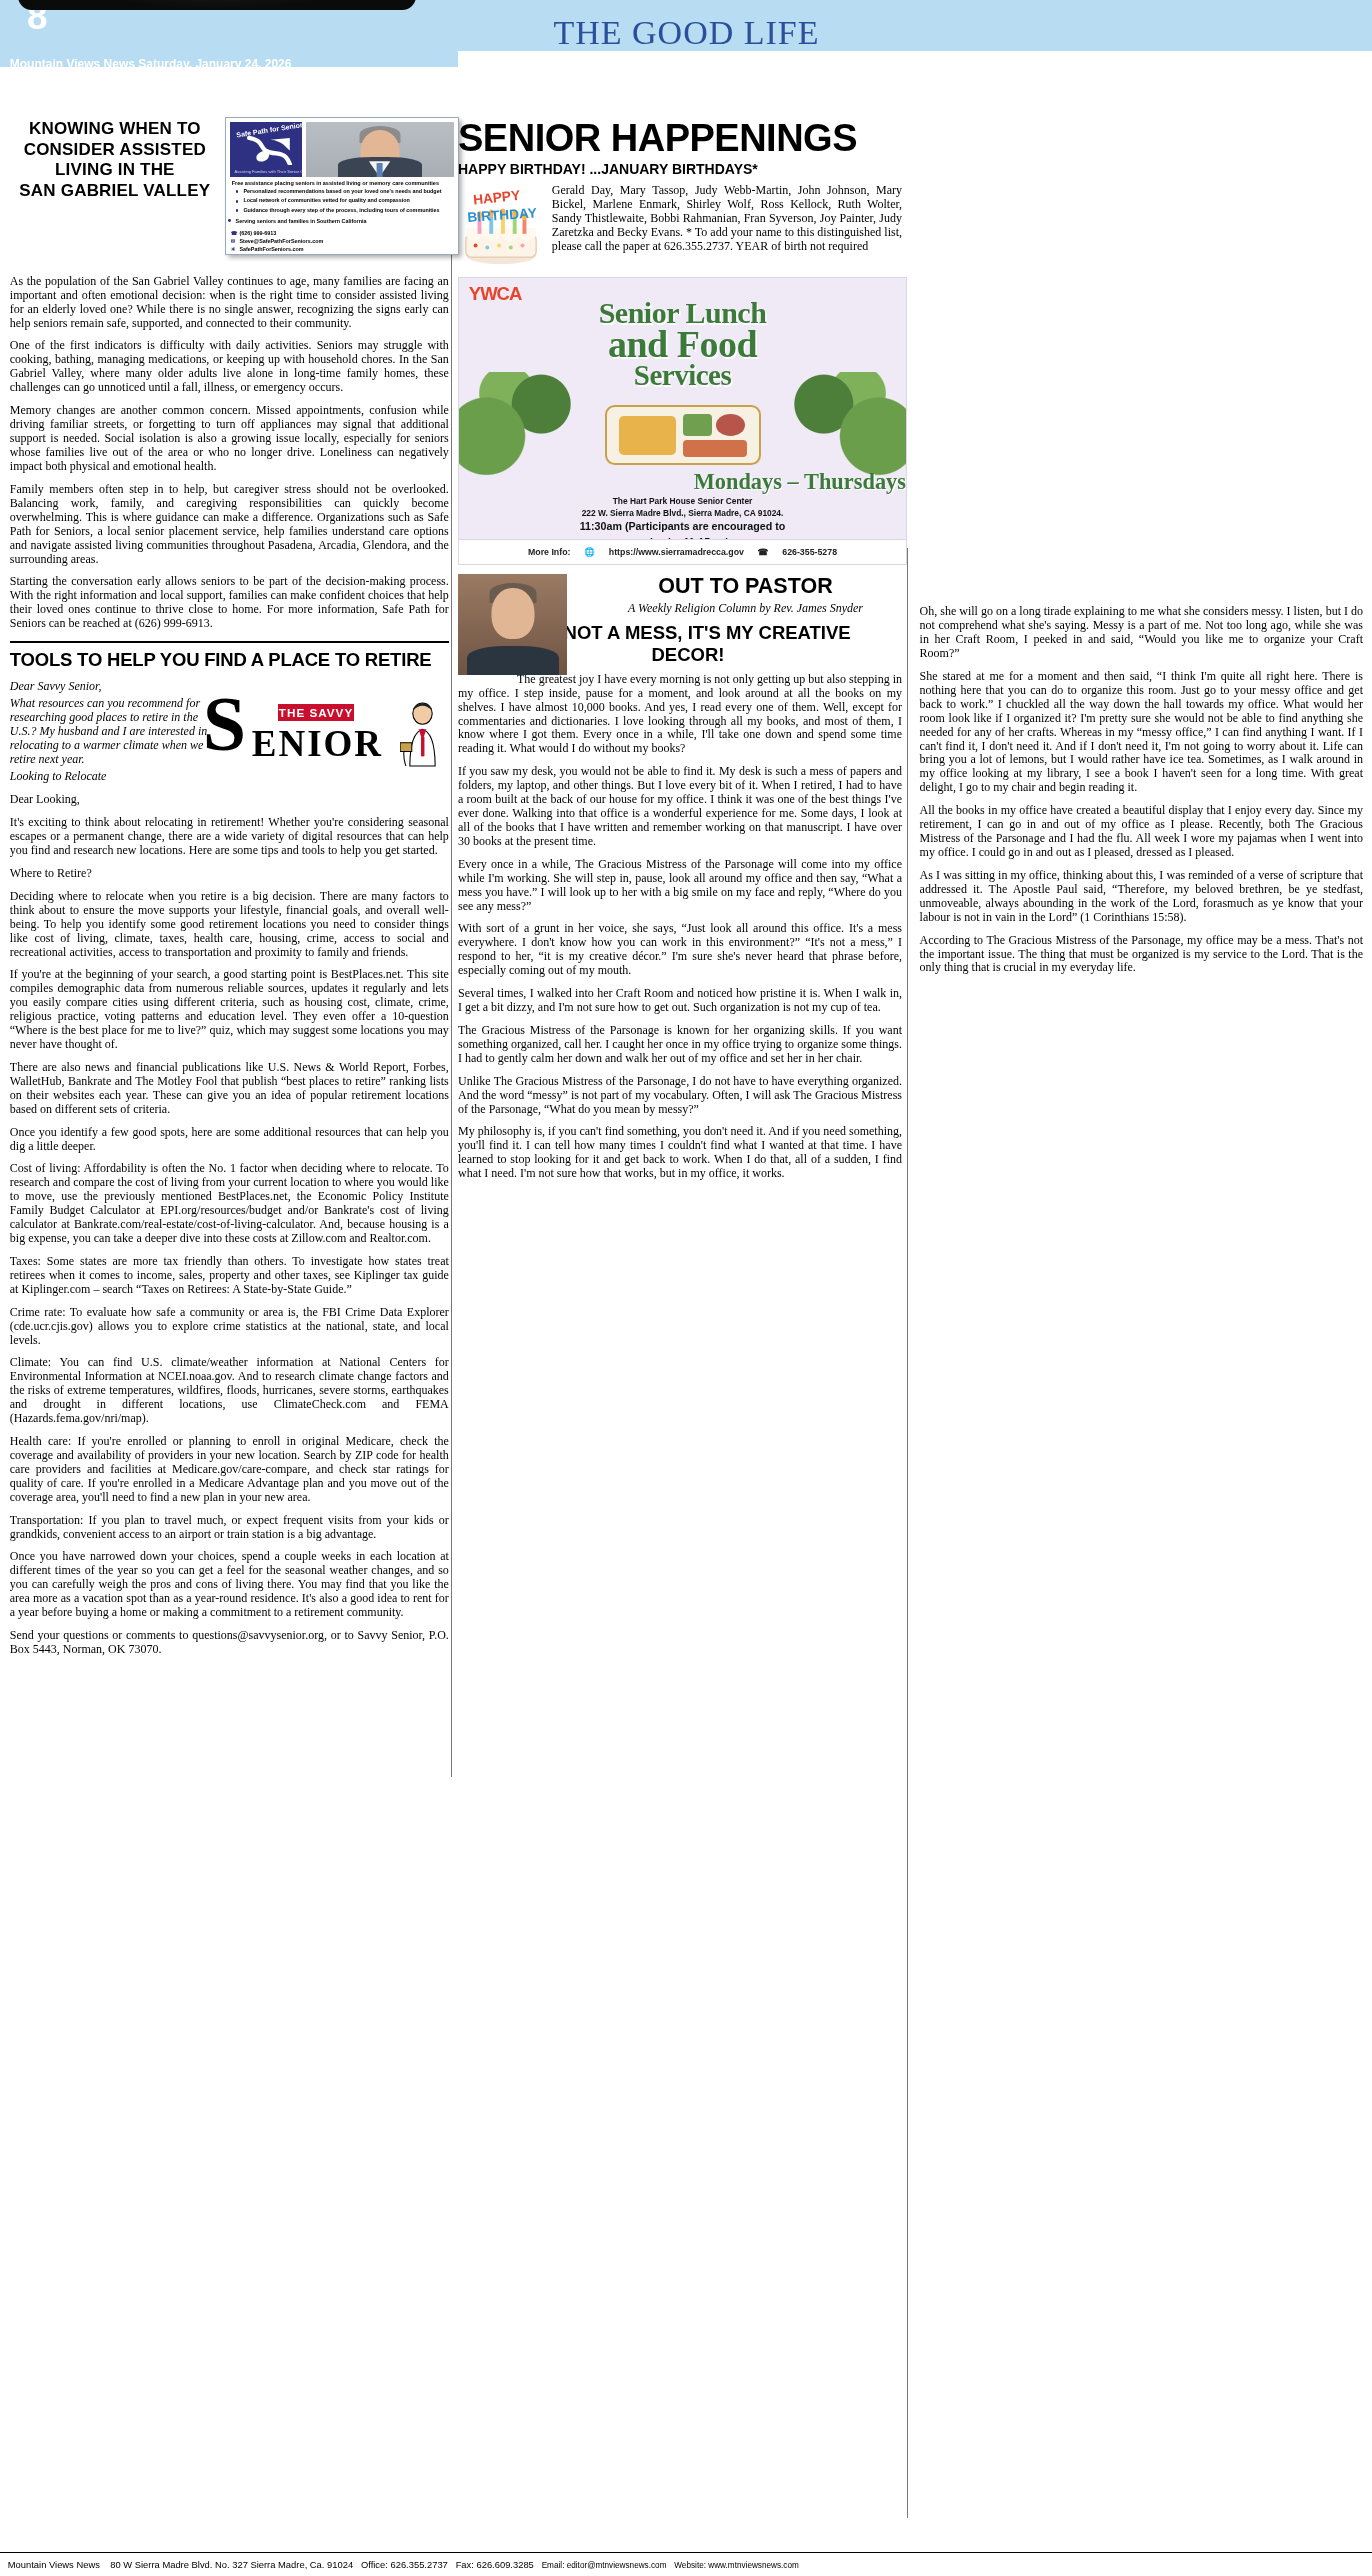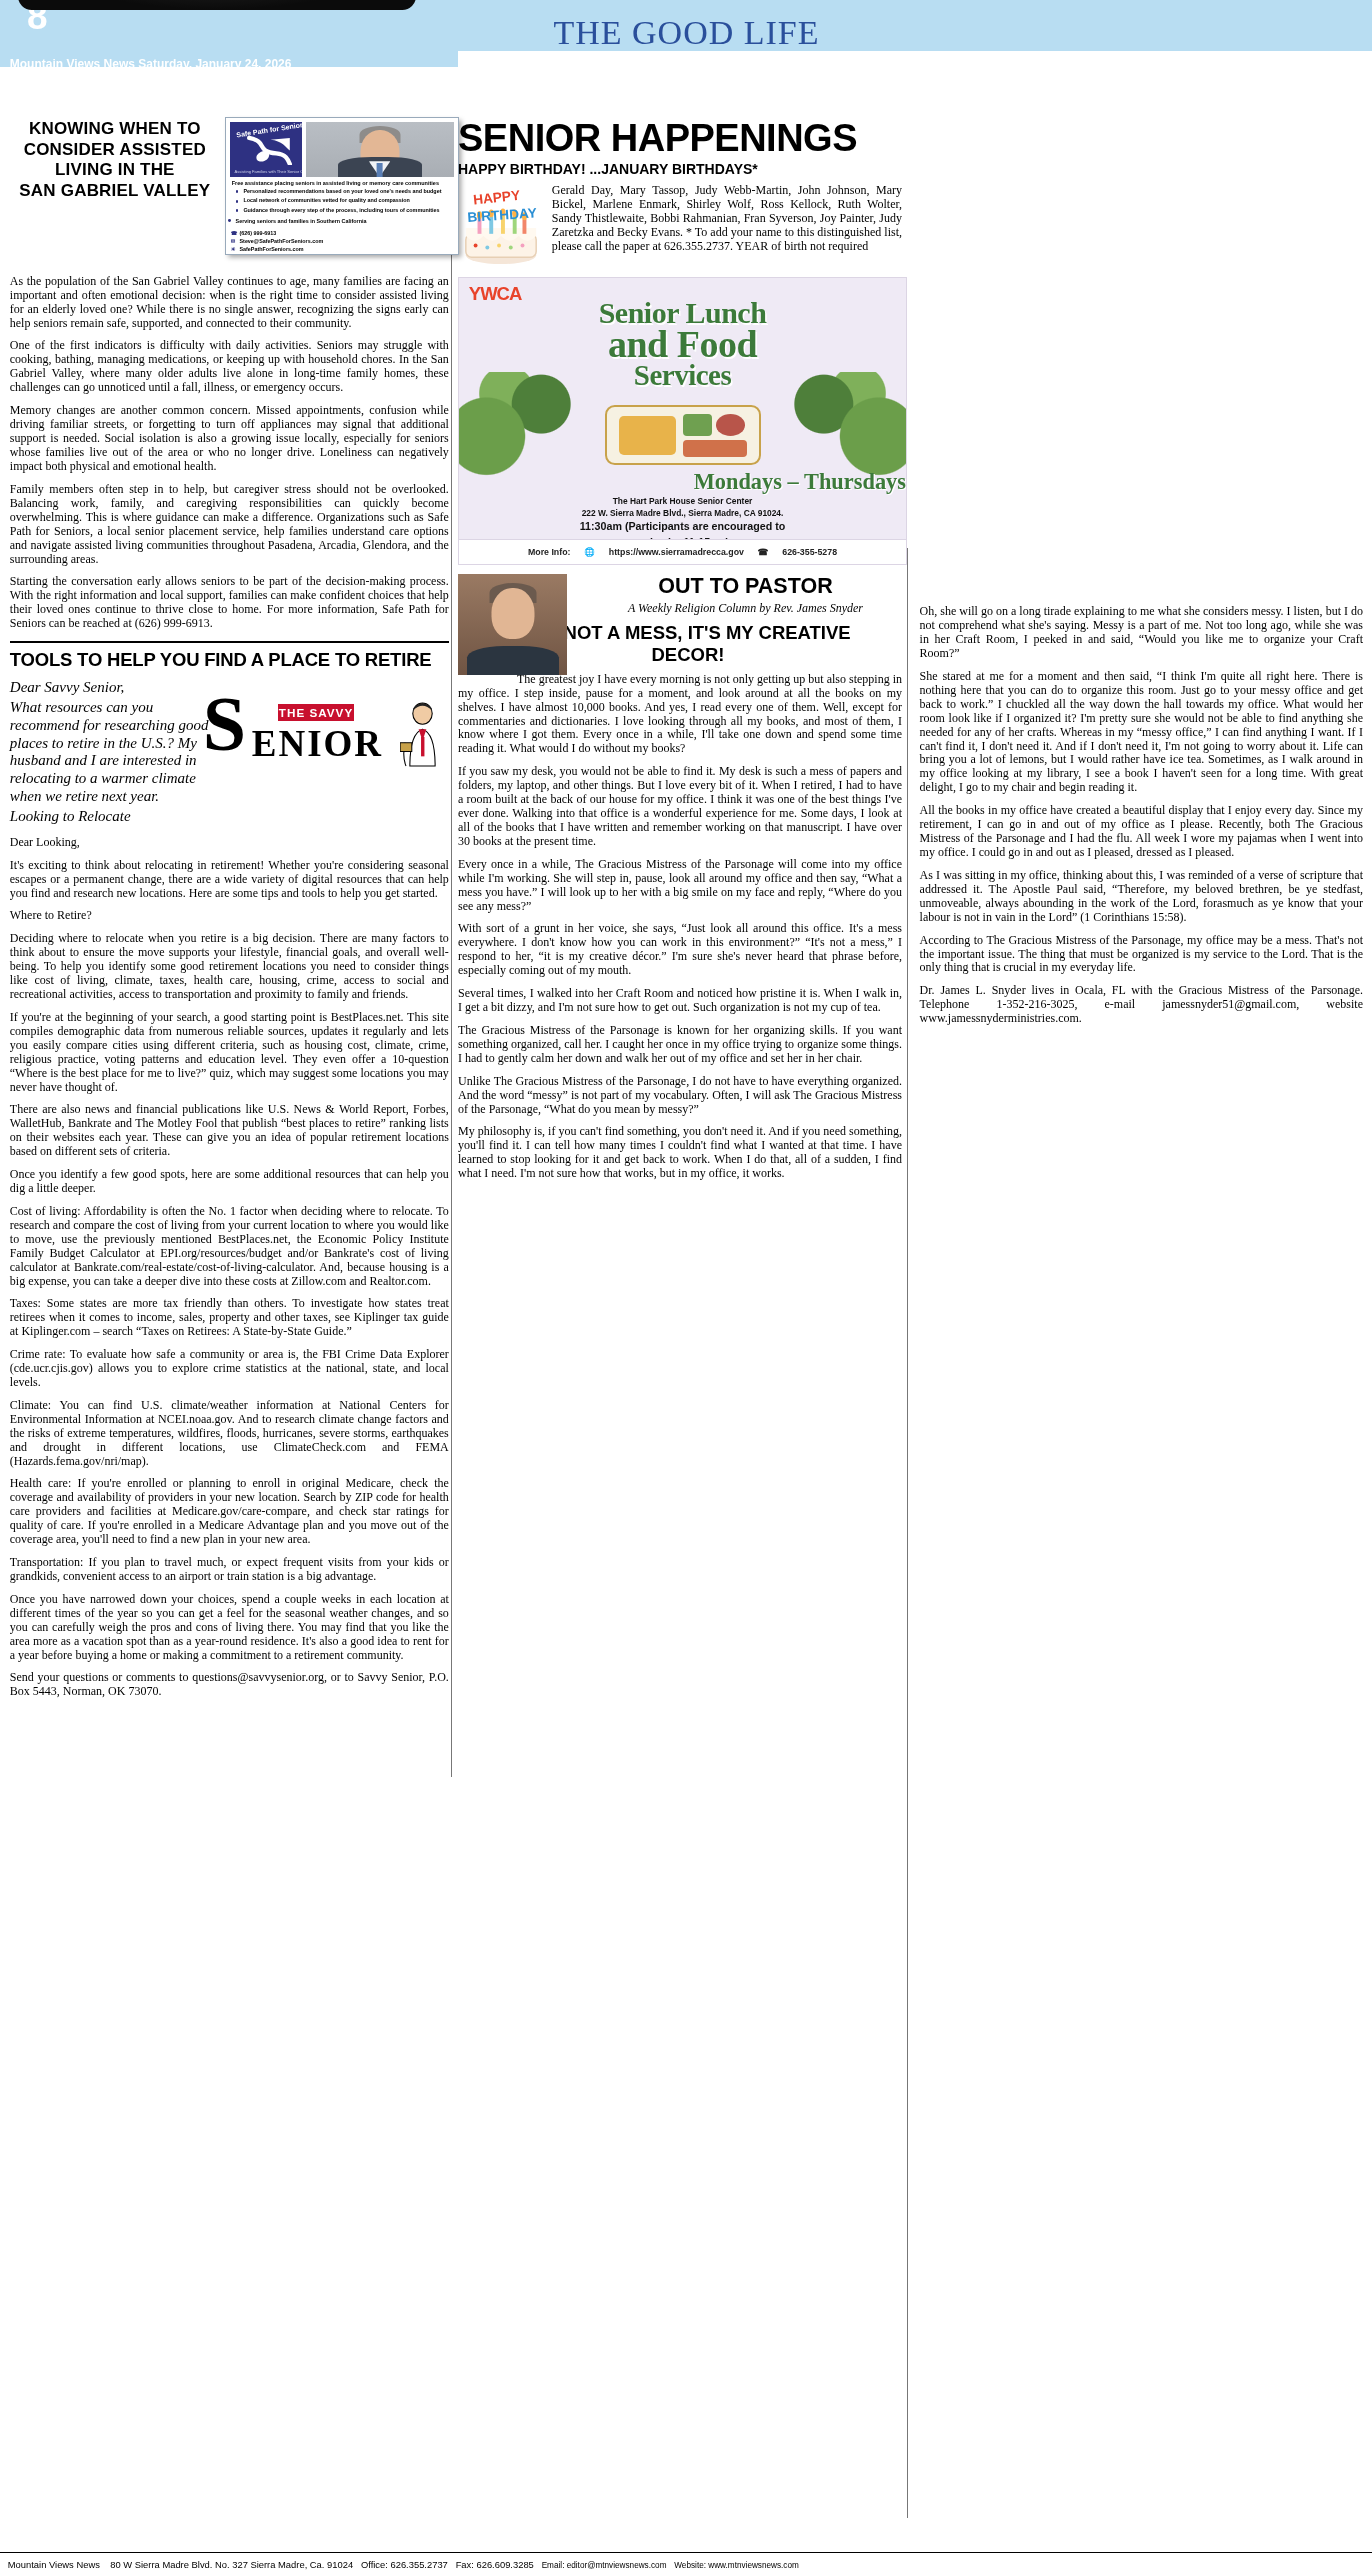--- a/index.html
+++ b/index.html
@@ -257,21 +257,21 @@
     letter-spacing:2px; line-height:1;
     color:#000;
   }
   .savvy-man {
     position:absolute; right:3.9px; top:3.9px;
     width:45px; height:68px;
   }
   .savvy-italic {
     font-family:"Liberation Serif", serif;
     font-style:italic;
-    font-size:15px;
+    font-size:12px;
     line-height:1.18;
     margin:0 0 2.9px 0;
     width:200px;
   }
 
   
   h2.senior-head {
     font-family:"Liberation Sans", sans-serif;
     font-weight:bold;
     font-size:38px;
@@ -640,21 +640,20 @@
       </div>
 
       <div class="rcol">
         <div style="height:486px;"></div>
         <div>
           <p class="body">Oh, she will go on a long tirade explaining to me what she considers messy. I listen, but I do not comprehend what she's saying. Messy is a part of me. Not too long ago, while she was in her Craft Room, I peeked in and said, “Would you like me to organize your Craft Room?”</p>
           <p class="body">She stared at me for a moment and then said, “I think I'm quite all right here. There is nothing here that you can do to organize this room. Just go to your messy office and get back to work.”  I chuckled all the way down the hall towards my office. What would her room look like if I organized it? I'm pretty sure she would not be able to find anything she needed for any of her crafts. Whereas in my “messy office,” I can find anything I want.  If I can't find it, I don't need it. And if I don't need it, I'm not going to worry about it. Life can bring you a lot of lemons, but I would rather have ice tea.  Sometimes, as I walk around in my office looking at my library, I see a book I haven't seen for a long time. With great delight, I go to my chair and begin reading it.</p>
           <p class="body">All the books in my office have created a beautiful display that I enjoy every day. Since my retirement, I can go in and out of my office as I please. Recently, both The Gracious Mistress of the Parsonage and I had the flu. All week I wore my pajamas when I went into my office. I could go in and out as I pleased, dressed as I pleased.</p>
           <p class="body">As I was sitting in my office, thinking about this, I was reminded of a verse of scripture that addressed it. The Apostle Paul said, “Therefore, my beloved brethren, be ye stedfast, unmoveable, always abounding in the work of the Lord, forasmuch as ye know that your labour is not in vain in the Lord” (1 Corinthians 15:58).</p>
           <p class="body">According to The Gracious Mistress of the Parsonage, my office may be a mess. That's not the important issue. The thing that must be organized is my service to the Lord. That is the only thing that is crucial in my everyday life.</p>
-          <p class="body">Dr. James L. Snyder lives in Ocala, FL with the Gracious Mistress of the Parsonage. Telephone 1-352-216-3025, e-mail jamessnyder51@gmail.com, website www.jamessnyderministries.com.</p>
         </div>
       </div>
 
     </div>
   </div>
 
   <div class="breaking">
 
     <div class="l2">mtnviewsnews.com</div>
   </div>

